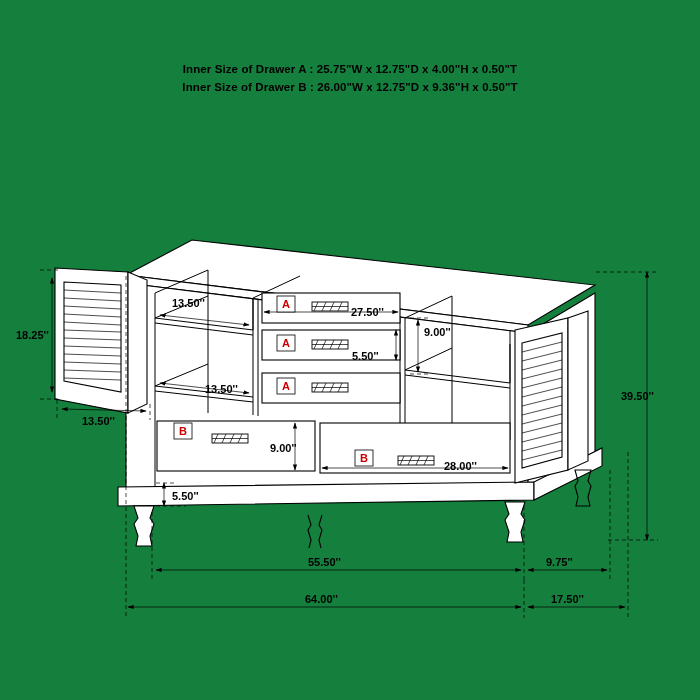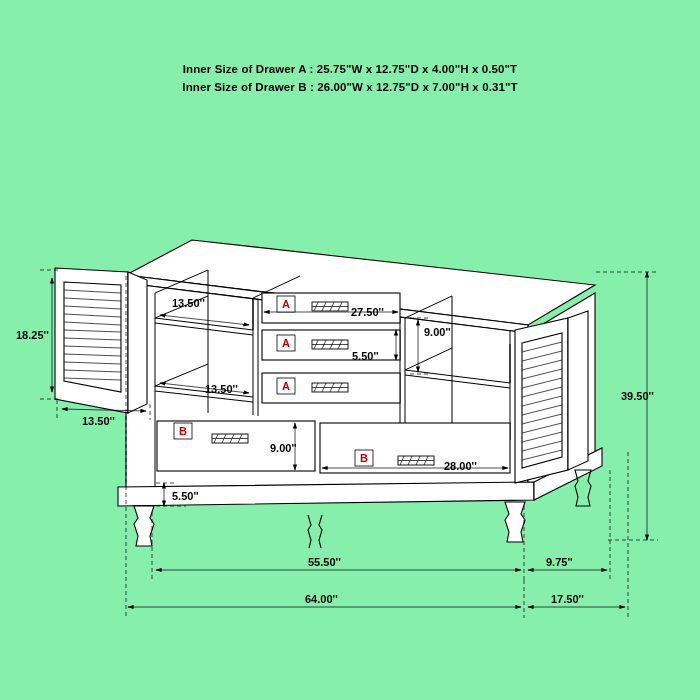--- a/index.html
+++ b/index.html
@@ -4,21 +4,21 @@
 <style>
   html, body {
     margin: 0;
     padding: 0;
     background: #ffffff;
   }
   #root {
     position: relative;
     width: 700px;
     height: 700px;
-    background: #86efac;
+    background: #15803d;
     font-family: "Liberation Sans", sans-serif;
     overflow: hidden;
   }
   .hdr {
     position: absolute;
     left: 0;
     top: 60px;
     width: 700px;
     text-align: center;
     font-size: 11.5px;
@@ -89,21 +89,21 @@
     fill: none;
   }
 </style>
 </head>
 <body>
 
 <div id="root">
 
   <div class="hdr">
     <div>Inner Size of Drawer A : 25.75"W x 12.75"D x 4.00"H x 0.50"T</div>
-    <div>Inner Size of Drawer B : 26.00"W x 12.75"D x 7.00"H x 0.31"T</div>
+    <div>Inner Size of Drawer B : 26.00"W x 12.75"D x 9.36"H x 0.50"T</div>
   </div>
 
   <svg class="diagram" viewBox="0 0 700 700">
 
     <polygon class="shape" points="126,275 192,240 595,285 528,325"></polygon>
 
     <polygon class="shape" points="126,275 528,325 528,333 126,283"></polygon>
 
     <polygon class="shape" points="126,283 528,333 528,487 126,492"></polygon>
 

